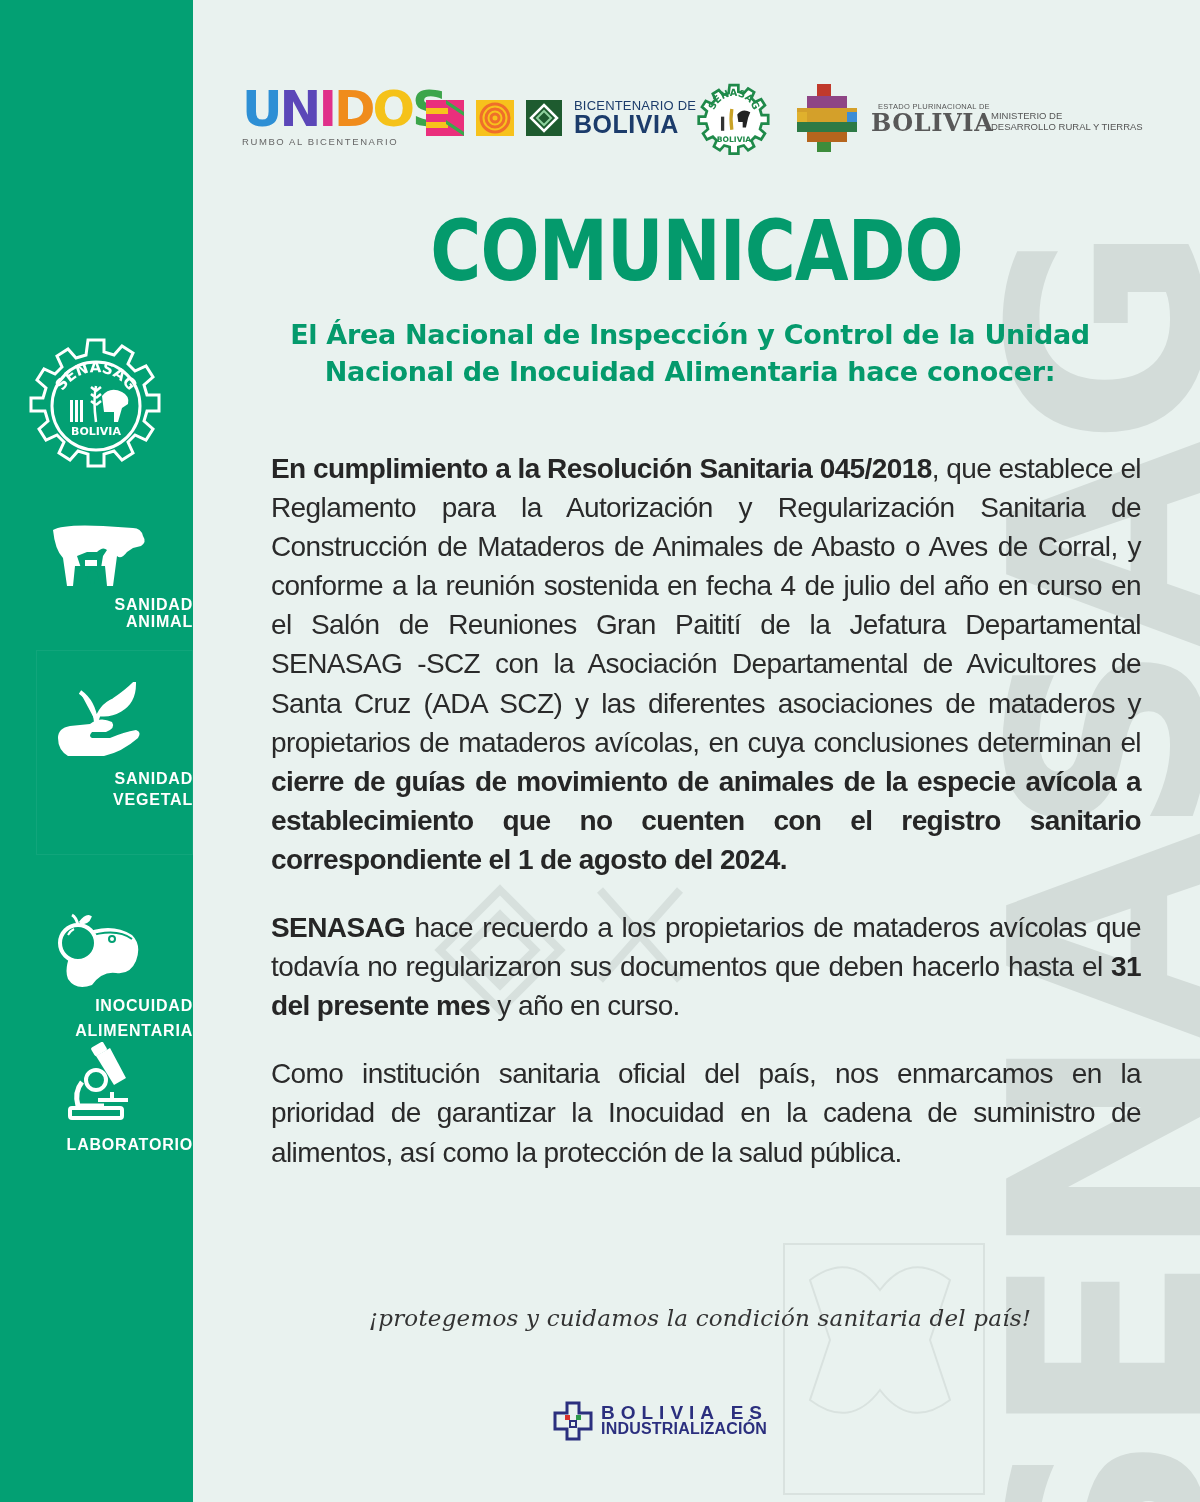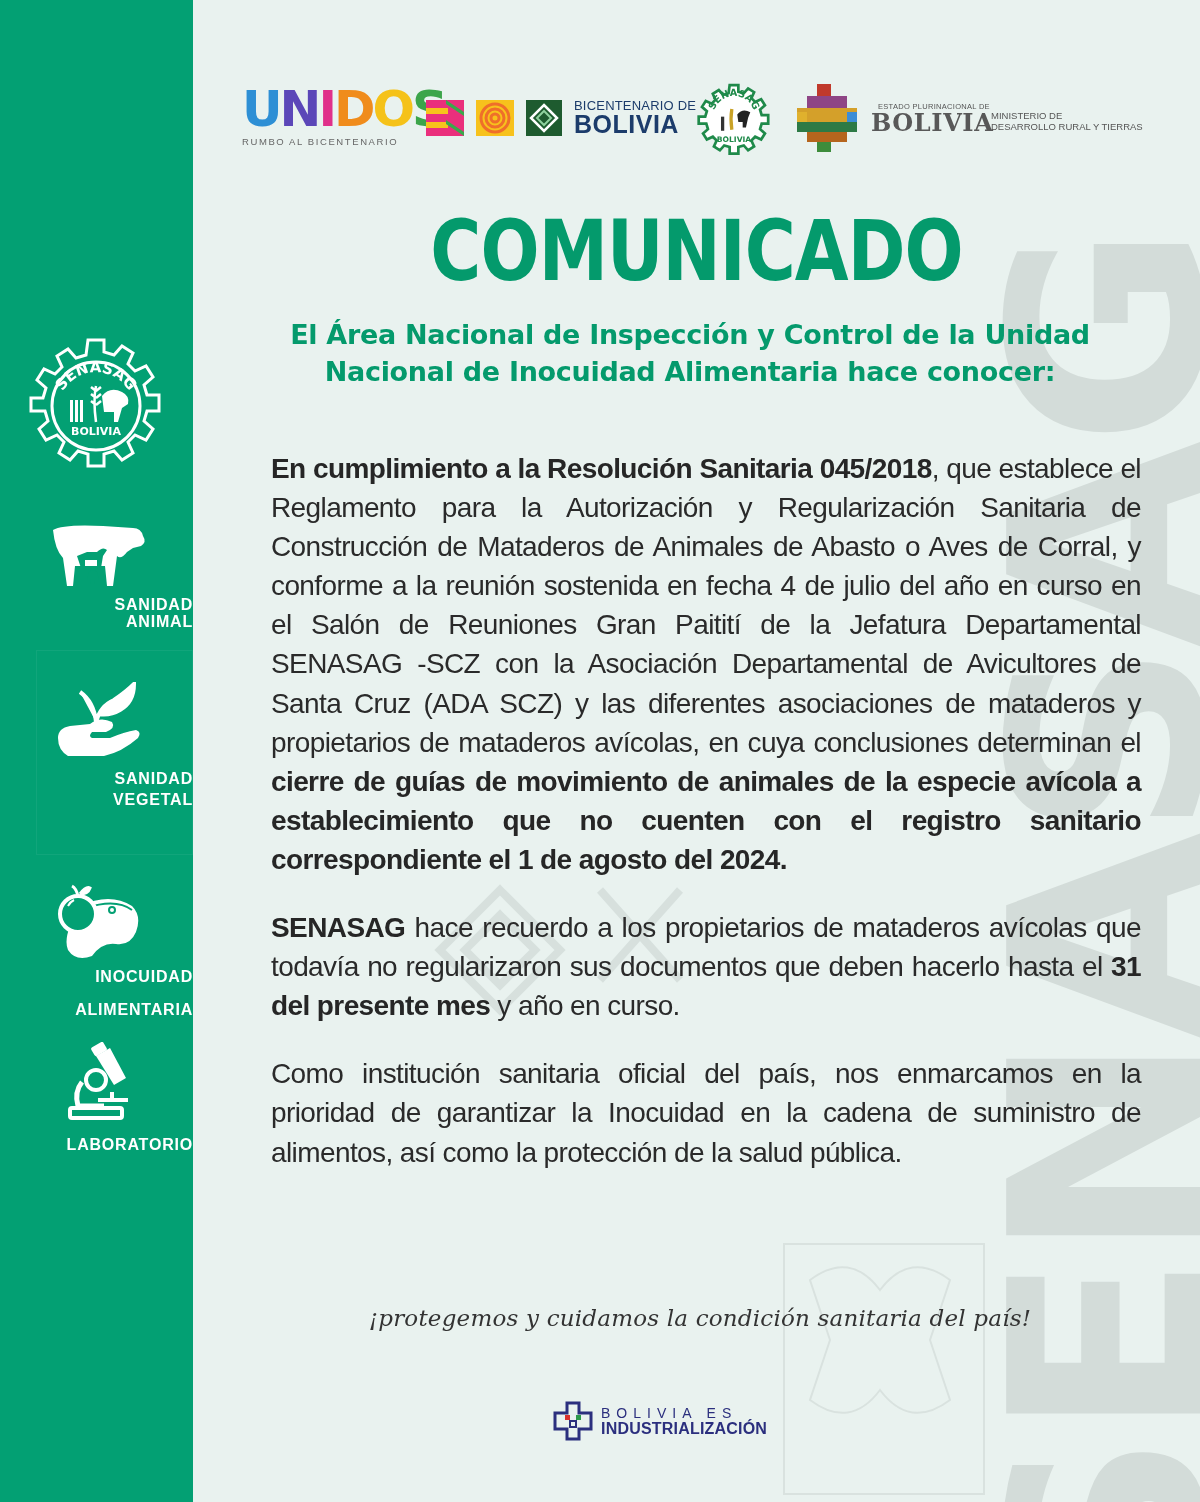--- a/index.html
+++ b/index.html
@@ -82,21 +82,21 @@
   }
   .body-text p { margin-bottom: 29px; }
   .body-text b { font-weight: bold; color: #262626; }
 
   .slogan {
     position: absolute; left: 330px; width: 740px; top: 1305px; text-align: center;
     font-family: "DejaVu Serif", serif; font-style: italic; font-size: 23px;
     color: #333; letter-spacing: 0.2px;
   }
   .footer-logo { position: absolute; left: 553px; top: 1401px; display: flex; align-items: center; gap: 8px; }
-  .footer-logo .t1 { font-size: 14px; font-weight: normal; color:#2b2f7e; letter-spacing: 6px; line-height: 14px; }
+  .footer-logo .t1 { font-size: 19px; font-weight: bold; color:#2b2f7e; letter-spacing: 6px; line-height: 14px; }
   .footer-logo .t2 { font-size: 16px; font-weight: bold; color:#2b2f7e; line-height: 17px; letter-spacing: 0.2px; }
 </style>
 </head>
 <body>
 
 <aside class="sidebar">
   <div class="inner-frame"></div>
 
   <div class="side-logo">
     <svg width="140" height="140" viewBox="0 0 140 140">
@@ -128,31 +128,31 @@
 
   <div class="side-item" style="top:682px;">
     <svg class="ico" width="90" height="80" viewBox="0 0 90 80">
       <path d="M44 40 q-2 -20 -16 -30 M44 40 q4 -16 18 -22 q12 -8 20 -16 q0 18 -14 26 q-10 6 -22 4" stroke="#fff" stroke-width="4" fill="#fff"></path>
       <path d="M6 56 q0 -10 12 -12 l20 -2 q10 -8 22 -2 q4 6 -6 10 l-14 0 q-4 4 0 6 l18 0 q14 -6 26 -8 q6 2 2 8 q-16 14 -34 18 l-36 0 q-10 -6 -10 -18z" fill="#fff"></path>
     </svg>
     <span class="lbl">SANIDAD</span>
     <span class="lbl" style="margin-top:4px">VEGETAL</span>
   </div>
 
-  <div class="side-item" style="top:880px;">
+  <div class="side-item" style="top:909px;">
     <svg class="ico" width="90" height="80" viewBox="0 0 90 80">
       <path d="M28 26 q30 -14 52 0 q10 10 4 26 q-6 14 -20 12 q-14 -2 -24 12 q-16 6 -24 -6 q-6 -14 12 -44z" fill="#fff"></path>
       <circle cx="60" cy="30" r="3" fill="none" stroke="#03a073" stroke-width="2"></circle>
       <path d="M34 28 q30 -10 46 2" fill="none" stroke="#03a073" stroke-width="2"></path>
       <circle cx="26" cy="34" r="18" fill="#03a073" stroke="#fff" stroke-width="4"></circle>
       <path d="M26 16 q-2 -8 -6 -10 M28 14 q6 -8 10 -6 q-2 6 -10 6" stroke="#fff" stroke-width="3" fill="#fff"></path>
       <path d="M16 26 q2 -4 6 -6" stroke="#fff" stroke-width="2" fill="none"></path>
     </svg>
     <span class="lbl">INOCUIDAD</span>
-    <span class="lbl" style="margin-top:16px">ALIMENTARIA</span>
+    <span class="lbl" style="margin-top:8px">ALIMENTARIA</span>
   </div>
 
   <div class="side-item" style="top:1042px;">
     <svg class="ico" width="70" height="86" viewBox="0 0 70 86">
       <rect x="30" y="2" width="14" height="10" rx="2" transform="rotate(-30 37 7)" fill="#fff"></rect>
       <path d="M34 14 l14 -8 16 30 -12 7z" fill="#fff"></path>
       <circle cx="34" cy="38" r="10" fill="#03a073" stroke="#fff" stroke-width="4"></circle>
       <path d="M20 40 q-8 10 -4 24 l26 0" stroke="#fff" stroke-width="5" fill="none"></path>
       <rect x="36" y="56" width="30" height="4" fill="#fff"></rect>
       <rect x="48" y="50" width="4" height="8" fill="#fff"></rect>

